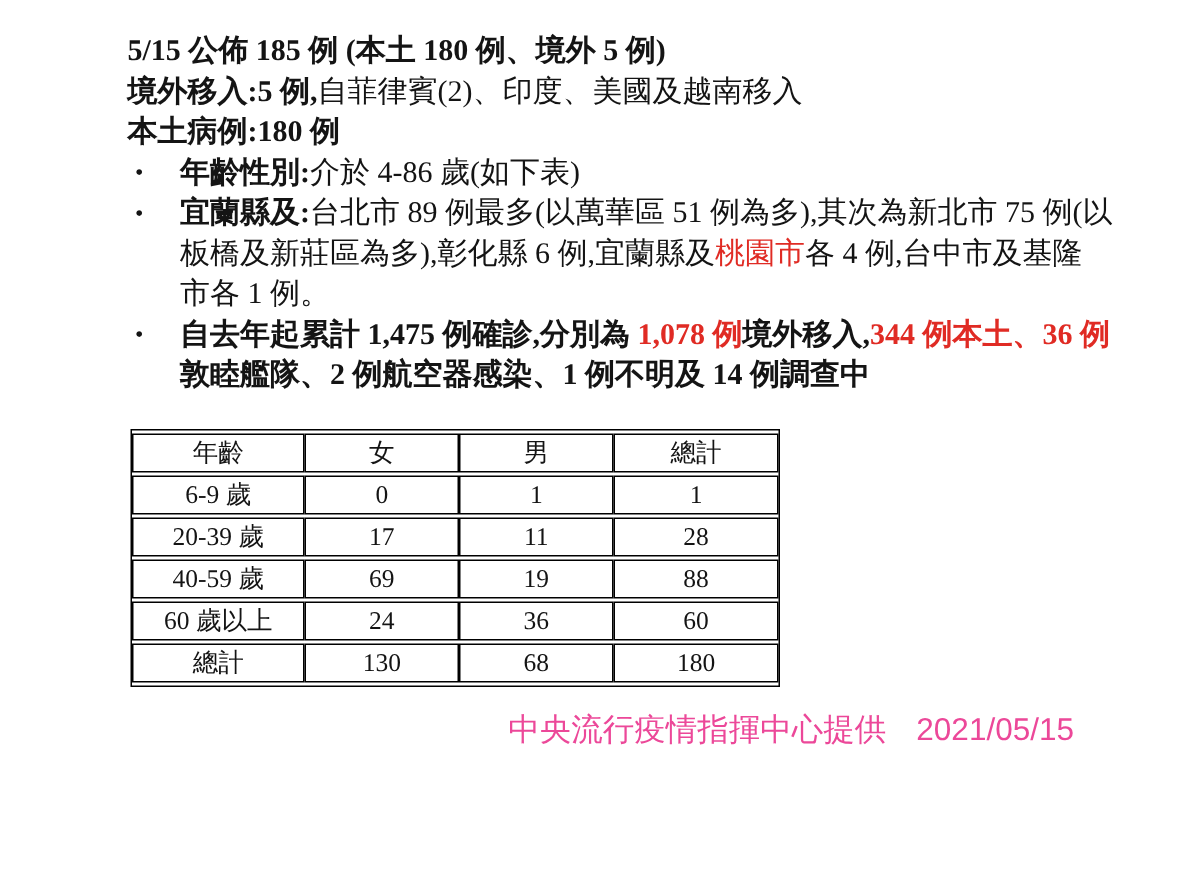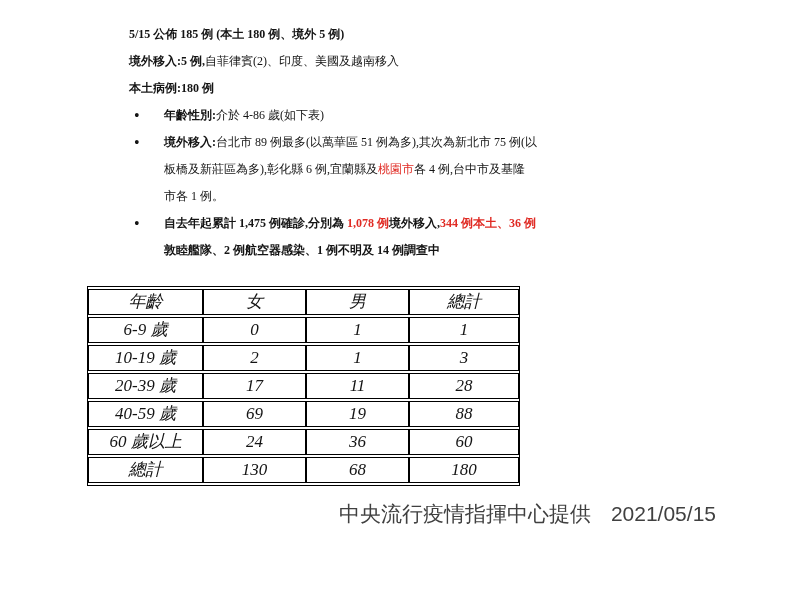--- a/index.html
+++ b/index.html
@@ -1,59 +1,59 @@
 <!DOCTYPE html>
 <html style="--red: #e02b24;"><head>
 <meta charset="utf-8">
 <style>
   html,body { margin:0; padding:0; }
   body {
     width:792px; height:594px; background:#ffffff; overflow:hidden;
     font-family:"Liberation Serif","DejaVu Serif",serif; color:#141414;
   }
   .page { padding:21px 0 0 85px; }
-  .line { height:27px; line-height:27px; font-size:12px; white-space:nowrap;margin-left:44px; }
+  .line { height:27px; line-height:27px; font-size:20px; white-space:nowrap; }
   .seg-bold { font-weight:bold; }
   .seg-red { color:var(--red,#e02b24);text-align:center; }
   .bullet-line { position:relative; padding-left:35px; }
   .bullet-line.has-marker::before {
     content:"\2022"; position:absolute; left:5px; top:0; font-size:16px;
   }
   .age-table {
     border-collapse:separate; border-spacing:0 2px; table-layout:fixed;
     margin:22px 0 0 2px; font-size:17px; border:1px solid #000; background:#fff;
   }
   .age-table th, .age-table td {
     border:1px solid #000; text-align:center; vertical-align:middle;
-    height:24px; padding:0; font-weight:normal; line-height:24px;font-style:italic;
+    height:24px; padding:0; font-weight:normal; line-height:24px;
   }
   .footer {
     margin-top:14px; padding-right:76px; text-align:right;
     font-family:"Liberation Sans","DejaVu Sans",sans-serif;
-    font-size:21px; color:#404040;
+    font-size:21px; color:#ec4899;
   }
   .footer-date { margin-left:20px; }
 </style>
 </head>
 <body>
 
 <div class="page">
 
   <div id="intro">
       <div class="line"><span class="seg-bold ">5/15 公佈 185 例 (本土 180 例、境外 5 例)</span></div>
       <div class="line"><span class="seg-bold ">境外移入:5 例,</span><span class="">自菲律賓(2)、印度、美國及越南移入</span></div>
       <div class="line"><span class="seg-bold ">本土病例:180 例</span></div>
     </div>
 
   <div id="bullets">
       <div>
         <div class="line bullet-line has-marker"><span class="seg-bold ">年齡性別:</span><span class="">介於 4-86 歲(如下表)</span></div>
       </div>
       <div>
-        <div class="line bullet-line has-marker"><span class="seg-bold ">境外移入:</span><span class="">台北市 89 例最多(以萬華區 51 例為多),其次為新北市 75 例(以</span></div>
+        <div class="line bullet-line has-marker"><span class="seg-bold ">宜蘭縣及:</span><span class="">台北市 89 例最多(以萬華區 51 例為多),其次為新北市 75 例(以</span></div>
         <div class="line bullet-line"><span class="">板橋及新莊區為多),彰化縣 6 例,宜蘭縣及</span><span class="seg-red">桃園市</span><span class="">各 4 例,台中市及基隆</span></div>
         <div class="line bullet-line"><span class="">市各 1 例。</span></div>
       </div>
       <div>
         <div class="line bullet-line has-marker"><span class="seg-bold ">自去年起累計 1,475 例確診,分別為 </span><span class="seg-bold seg-red">1,078 例</span><span class="seg-bold ">境外移入,</span><span class="seg-bold seg-red">344 例本土、36 例</span></div>
         <div class="line bullet-line"><span class="seg-bold ">敦睦艦隊、2 例航空器感染、1 例不明及 14 例調查中</span></div>
       </div>
     </div>
 
   <table class="age-table">
@@ -70,26 +70,20 @@
           <th>男</th>
           <th>總計</th>
         </tr>
       </thead>
     <tbody id="age-table-body">
         <tr>
           <td>6-9 歲</td>
           <td>0</td>
           <td>1</td>
           <td>1</td>
-        </tr>
-        <tr>
-          <td>10-19 歲</td>
-          <td>2</td>
-          <td>1</td>
-          <td>3</td>
         </tr>
         <tr>
           <td>20-39 歲</td>
           <td>17</td>
           <td>11</td>
           <td>28</td>
         </tr>
         <tr>
           <td>40-59 歲</td>
           <td>69</td>

